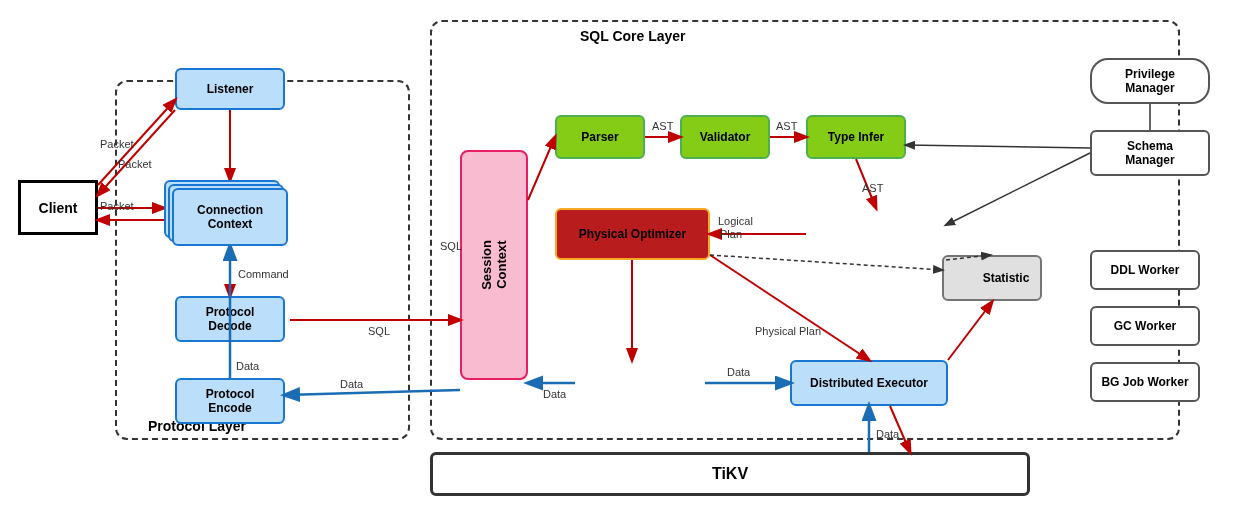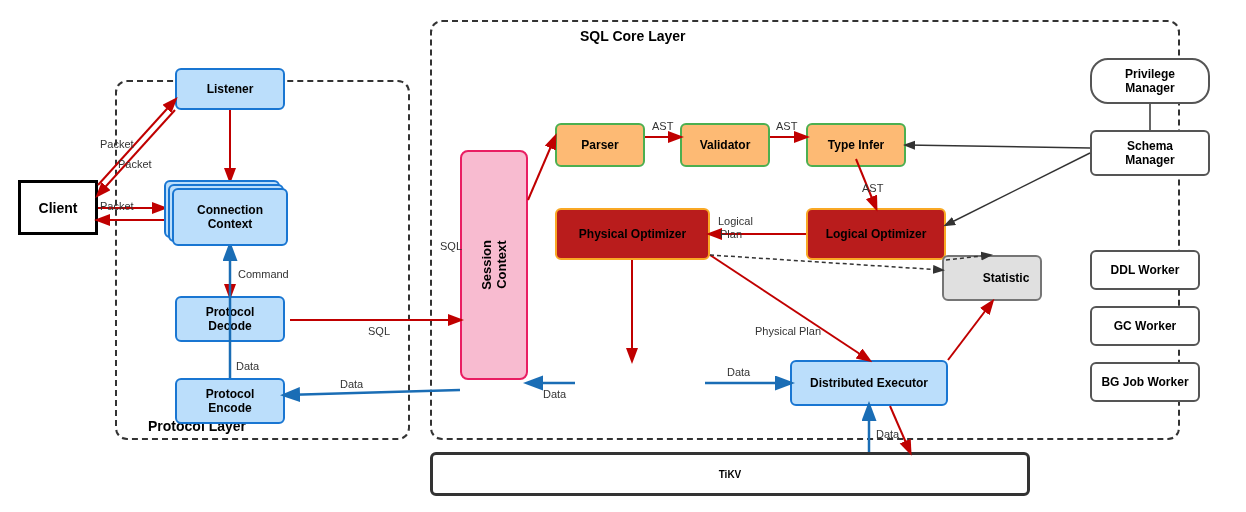--- a/index.html
+++ b/index.html
@@ -71,23 +71,22 @@
       display: flex;
       align-items: center;
       justify-content: center;
       font-weight: bold;
       font-size: 14px;
       background: #fff;
     }
 
     
     .node-green {
-      background: #fdba74;
+      background: #84cc16;
       border-color: #4caf50;
-      margin-top: 8px;
     }
 
     
     .node-yellow {
       background: #b91c1c;
       border-color: #f9a825;
     }
 
     
     .node-blue {
@@ -173,38 +172,35 @@
   </div>
 
   <div class="node node-green" style="left:680px; top:115px; width:90px; height:44px;">
     <span>Validator</span>
   </div>
 
   <div class="node node-green" style="left:806px; top:115px; width:100px; height:44px;">
     <span>Type Infer</span>
   </div>
 
-  <div class="node node-yellow" style="left:806px; top:208px; width:140px; height:52px;">
-    <span>Logical Optimizer</span>
-  </div>
 
   <div class="node node-yellow" style="left:555px; top:208px; width:155px; height:52px;">
     <span>Physical Optimizer</span>
   </div>
 
   <div class="node node-gray" style="left:942px; top:255px; width:100px; height:46px;">
     <span>Statistic</span>
   </div>
 
 
   <div class="node node-blue" style="left:790px; top:360px; width:158px; height:46px;">
     <span>Distributed Executor</span>
   </div>
 
-  <div class="node" style="left:430px; top:452px; width:600px; height:44px; background:#fff; border:3px solid #333; font-size:10px; font-weight:bold;">
+  <div class="node" style="left:430px; top:452px; width:600px; height:44px; background:#fff; border:3px solid #333; font-size:16px; font-weight:bold;">
     <span>TiKV</span>
   </div>
 
   <div class="node node-white" style="left:1090px; top:58px; width:120px; height:46px;border-radius:18px;">
     <span style="white-space:pre-line;">Privilege
 Manager</span>
   </div>
   <div class="node node-white" style="left:1090px; top:130px; width:120px; height:46px;">
     <span style="white-space:pre-line;">Schema
 Manager</span>

